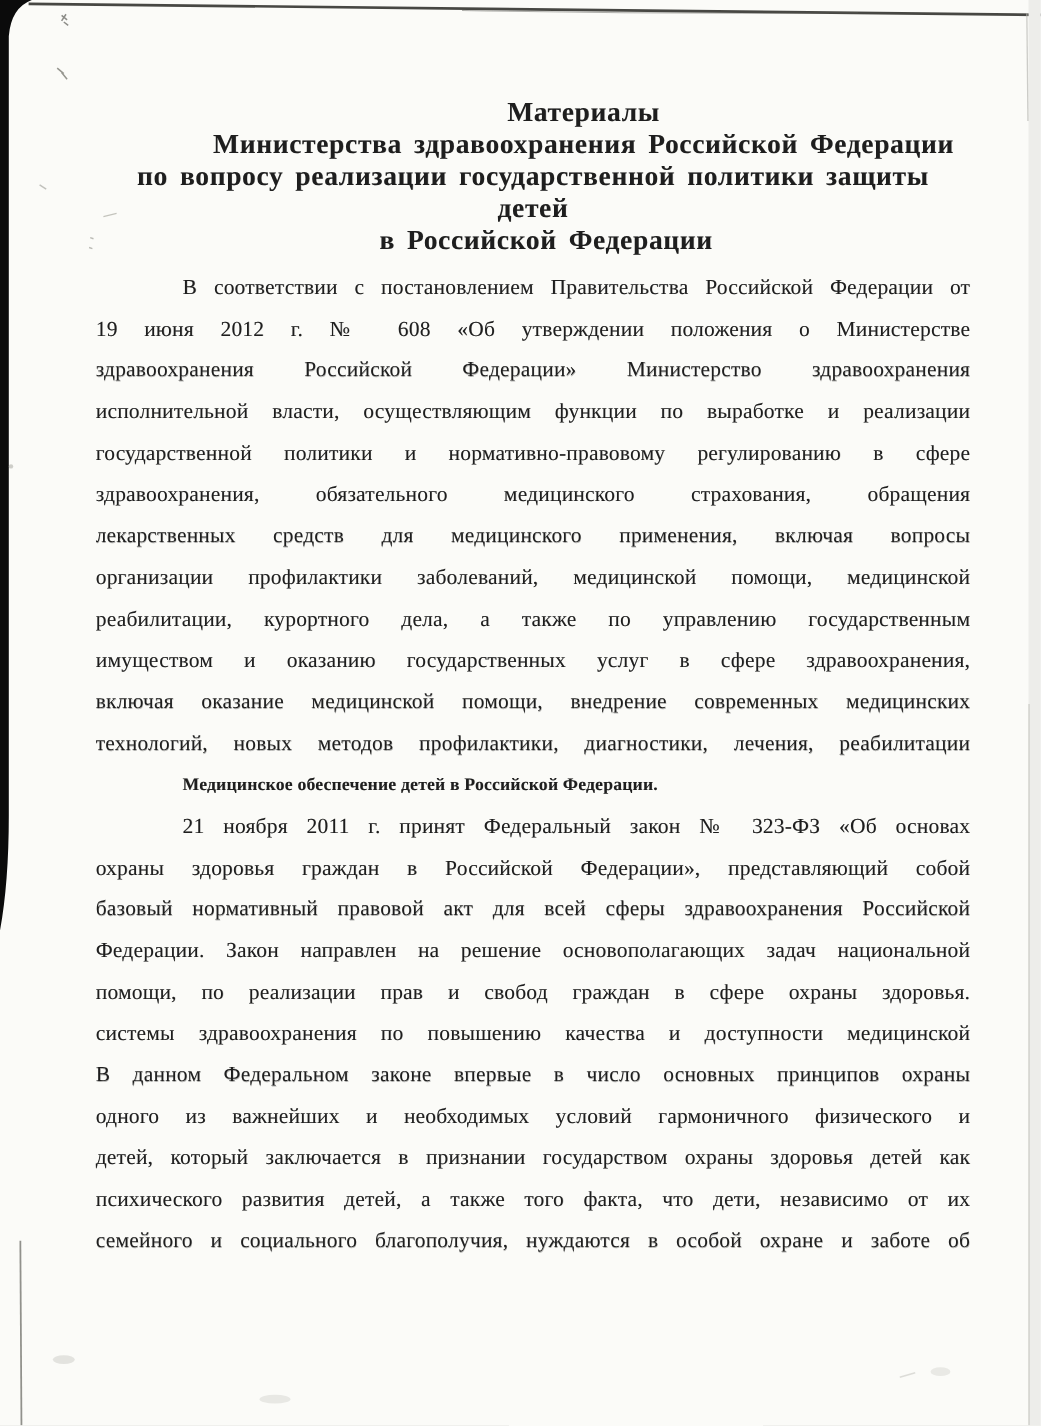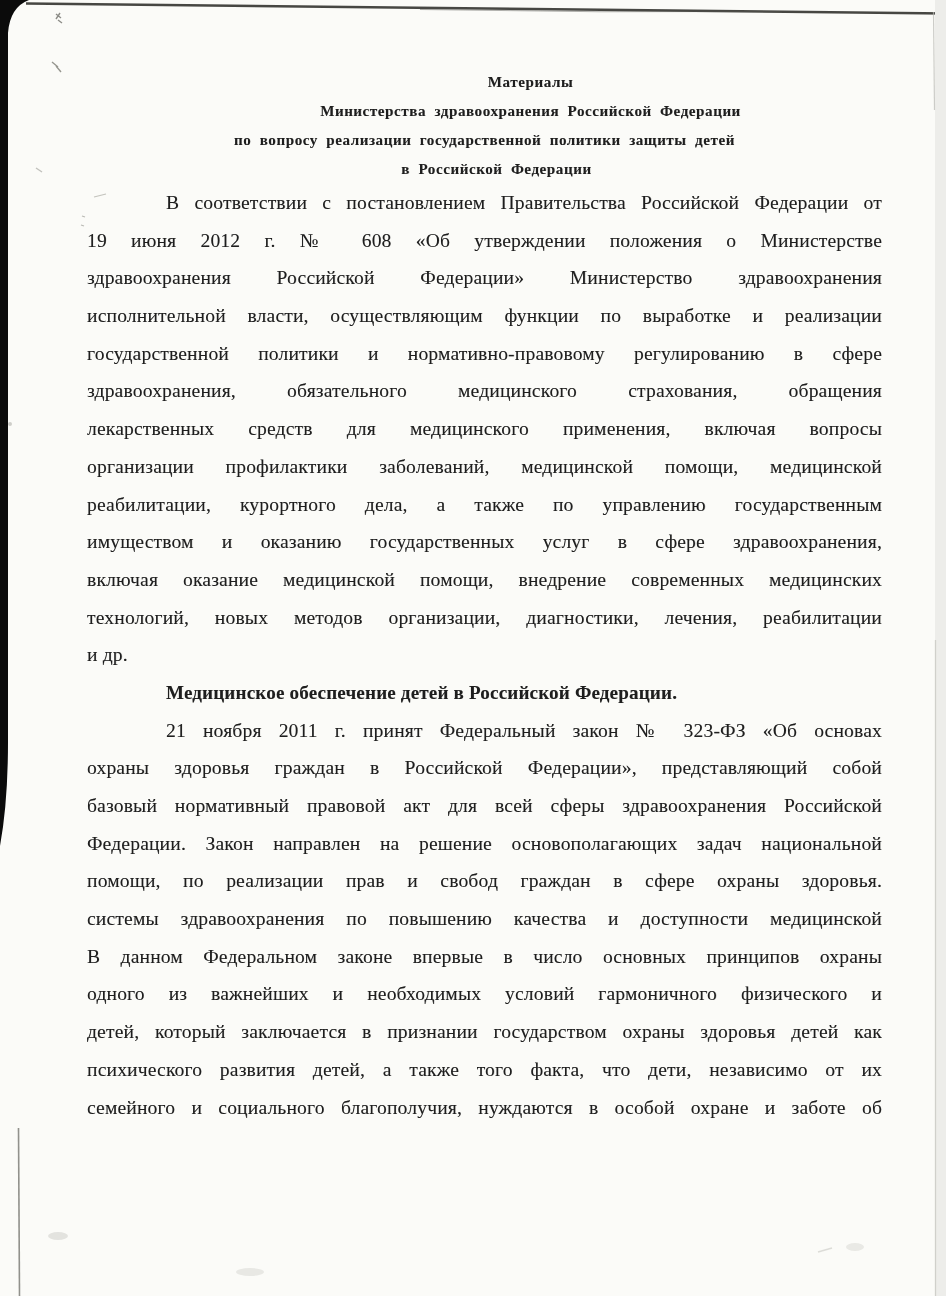--- a/index.html
+++ b/index.html
@@ -17,44 +17,44 @@
     overflow:hidden;
     font-family:"Liberation Serif","DejaVu Serif",serif;
     color:var(--ink);
   }
   .artifacts{position:absolute;inset:0;width:946px;height:1296px;pointer-events:none;}
   .content{
     position:absolute;left:87px;top:0;width:795px;
     text-shadow:0.3px 0.3px 0.5px rgba(30,30,30,0.33);
   }
   .title{
-    margin-top:68px;
+    margin-top:88px;
     font-weight:bold;
-    font-size:15px;
+    font-size:25px;
     line-height:29px;
     text-align:center;
     letter-spacing:0.6px;
     word-spacing:4px;
   }
   .title .title-line:nth-child(1),
   .title .title-line:nth-child(2){transform:translateX(46px);}
   .title .title-line:nth-child(4){transform:translateX(12px);}
   .para{font-size:19.5px;letter-spacing:0.2px;}
-  .para-intro{margin-top:0;}
+  .para-intro{margin-top:10px;}
   .line{
     height:37.7px;line-height:37.7px;
     text-align:justify;
     text-align-last:justify;
     white-space:normal;
   }
   .line.indent{text-indent:79px;}
   .line.last{text-align-last:left;}
   .heading{
     font-weight:bold;
-    font-size:19px;
+    font-size:16px;
     text-align-last:left;
     letter-spacing:0.2px;
   }
 </style>
 </head>
 <body>
 
 <div class="page">
 
   <svg class="artifacts" viewBox="0 0 946 1296" xmlns="http://www.w3.org/2000/svg" aria-hidden="true">
@@ -96,22 +96,21 @@
         <div class="line">19 июня 2012&nbsp;г. №&nbsp;608 «Об утверждении положения о Министерстве</div>
         <div class="line">здравоохранения Российской Федерации» Министерство здравоохранения</div>
         <div class="line">исполнительной власти, осуществляющим функции по выработке и реализации</div>
         <div class="line">государственной политики и нормативно-правовому регулированию в сфере</div>
         <div class="line">здравоохранения, обязательного медицинского страхования, обращения</div>
         <div class="line">лекарственных средств для медицинского применения, включая вопросы</div>
         <div class="line">организации профилактики заболеваний, медицинской помощи, медицинской</div>
         <div class="line">реабилитации, курортного дела, а также по управлению государственным</div>
         <div class="line">имуществом и оказанию государственных услуг в сфере здравоохранения,</div>
         <div class="line">включая оказание медицинской помощи, внедрение современных медицинских</div>
-        <div class="line">технологий, новых методов организации, диагностики, лечения, реабилитации</div>
-        <div class="line last">и др.</div>
+        <div class="line">технологий, новых методов профилактики, диагностики, лечения, реабилитации</div>
       </div>
 
     <div class="line indent last heading">Медицинское обеспечение детей в Российской Федерации.</div>
 
     <div class="para">
         <div class="line indent">21 ноября 2011&nbsp;г. принят Федеральный закон №&nbsp;323-ФЗ «Об основах</div>
         <div class="line">охраны здоровья граждан в Российской Федерации», представляющий собой</div>
         <div class="line">базовый нормативный правовой акт для всей сферы здравоохранения Российской</div>
         <div class="line">Федерации. Закон направлен на решение основополагающих задач национальной</div>
         <div class="line">помощи, по реализации прав и свобод граждан в сфере охраны здоровья.</div>

